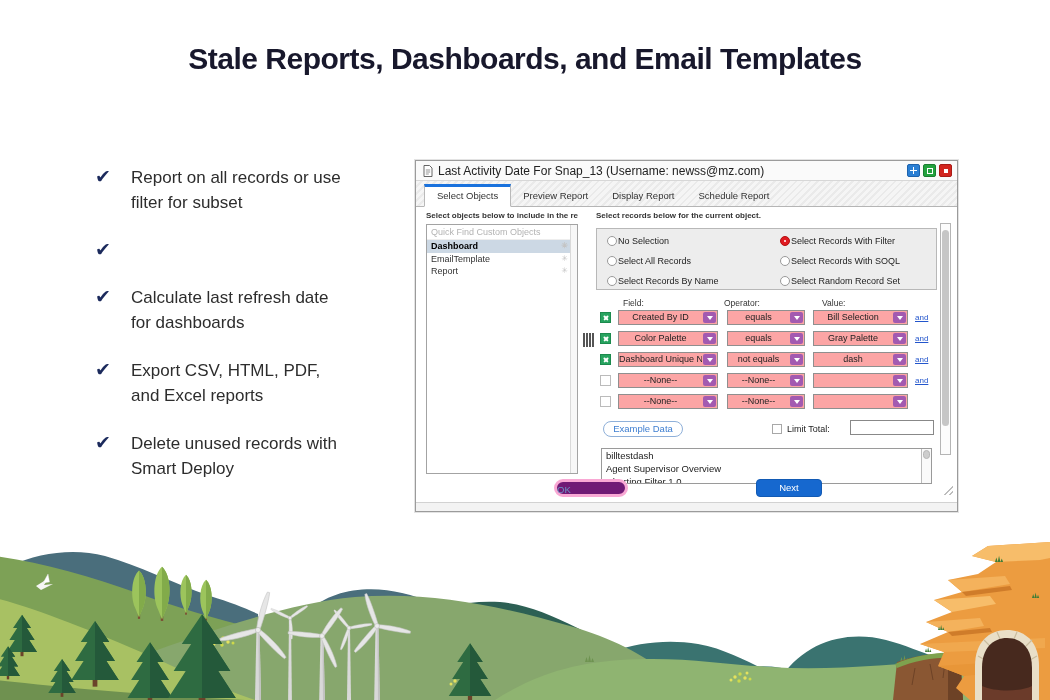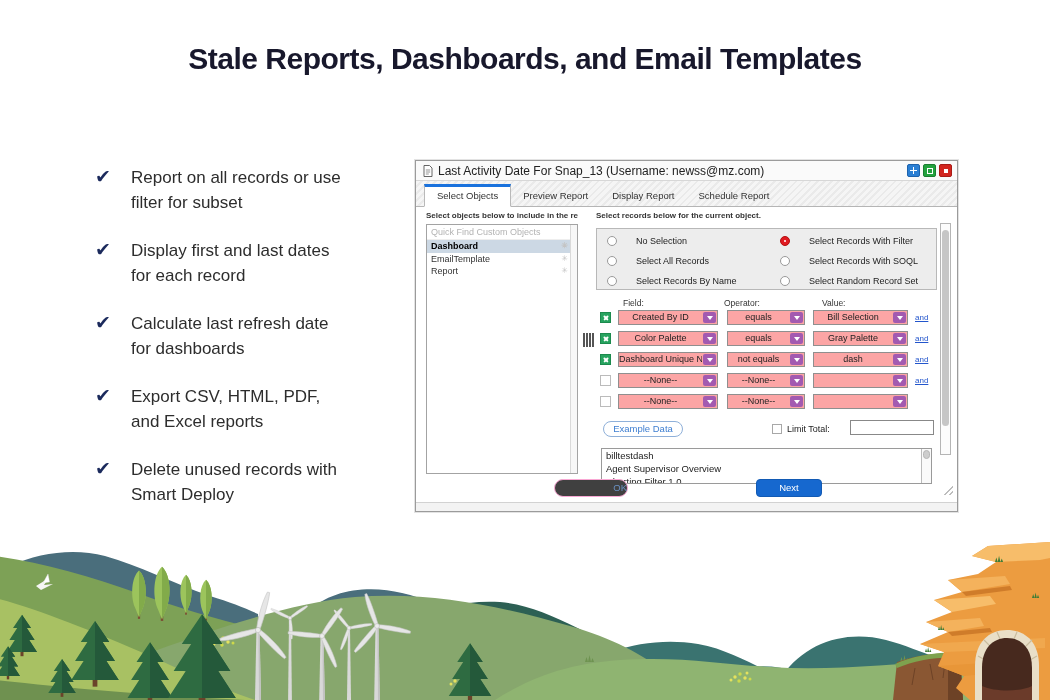--- a/index.html
+++ b/index.html
@@ -52,21 +52,21 @@
   .quickfind::placeholder { color:#b3b3b3; }
   .obj-row { height:12.5px; display:flex; align-items:center; padding:0 9px 0 4px; font-size:9px; color:#333; }
   .obj-row.selected { background:#ccd8e4; font-weight:bold; color:#000; }
   .obj-gear { margin-left:auto; color:#c4c4c4; font-size:8px; line-height:1; }
 
   .splitter { position:absolute; left:167px; top:126px; display:flex; gap:1.5px; }
   .splitter i { width:1.5px; height:14px; background:#555; }
 
   .radiobox { position:absolute; left:180px; top:21px; width:341px; height:62px;
               background:#ededed; border:1px solid #b8b8b8; }
-  .radio-item { position:absolute; display:flex; align-items:center; gap:19px; font-size:9px; color:#222; white-space:nowrap; }
+  .radio-item { position:absolute; display:flex; align-items:center; gap:1px; font-size:9px; color:#222; white-space:nowrap; }
   .radio { width:10px; height:10px; border:1px solid #9a9a9a; border-radius:50%; background:#fff; position:relative; flex:0 0 10px; }
   .radio.selected { background:#e01b22; border-color:#b3100f; }
   .radio.selected::after { content:""; position:absolute; inset:3px; background:#fff; border-radius:50%; }
 
   .flt-lbl { position:absolute; font-size:8.5px; color:#333; }
   .frow { position:absolute; left:0; right:0; height:15px; }
   .xbox { position:absolute; left:184px; top:2px; width:11px; height:11px; border:1px solid #bbb; background:#fff; }
   .xbox.checked { background:#27a35f; border-color:#1c8a4d; }
   .xbox.checked::before, .xbox.checked::after { content:""; position:absolute; left:1.5px; right:1.5px; top:3.8px; height:1.7px; background:#fff; border-radius:1px; }
   .xbox.checked::before { transform:rotate(45deg); }
@@ -87,22 +87,22 @@
 
   .reclist { position:absolute; left:185px; top:241px; width:331px; height:36px; border:1px solid #9a9a9a;
              background:#fff; overflow:hidden; }
   .rec-item { font-size:9.5px; line-height:13px; padding-left:4px; color:#222; white-space:nowrap; }
   .rl-sb { position:absolute; right:0; top:0; bottom:0; width:10px; background:#fafafa; border-left:1px solid #bbb; }
   .rl-sb .thumb { margin:1px; height:9px; background:#cdcdcd; border-radius:4px; border:1px solid #b5b5b5; }
 
   .panel-sb { position:absolute; left:524px; top:16px; width:11px; height:232px; background:#fcfcfc; border:1px solid #b5b5b5; }
   .panel-sb .thumb { margin:1px; margin-top:6px; height:196px; background:#c6c6c6; border-radius:5px; }
 
-  .btn-ok { position:absolute; left:138px; top:272px; width:74px; height:18px; background:#404040;
-            border:1px solid #f9a8d4; border-radius:9px; color:#6b92c4; font-size:9.5px; line-height:16px; text-align:right; }
+  .btn-ok { position:absolute; left:138px; top:272px; width:74px; height:18px; background:#701a75;
+            border:3px solid #f9a8d4; border-radius:9px; color:#6b92c4; font-size:9.5px; line-height:16px; text-align:left; }
   .btn-next { position:absolute; left:340px; top:272px; width:66px; height:18px; background:#1668cf;
               border:1px solid #125ab4; border-radius:4px; color:#fff; font-size:9.5px; line-height:16px; text-align:center; }
   .grip { position:absolute; right:4px; top:277px; width:11px; height:11px;
           background:repeating-linear-gradient(135deg,transparent 0 2px,#bdbdbd 2px 3.5px);
           clip-path:polygon(100% 0,100% 100%,0 100%); }
   .bottombar { position:absolute; left:0; right:0; bottom:0; height:9px; background:#f3f3f3; border-top:1px solid #d2d2d2; }
 
   
   .landscape { position:absolute; left:0; bottom:0; display:block; }
 </style>
@@ -113,21 +113,20 @@
 
   <h1 class="headline">Stale Reports, Dashboards, and Email Templates</h1>
 
   <ul class="features">
     <li class="feature">
       <span class="chk">✔</span>
       <span class="txt">Report on all records or use filter for subset</span>
       </li>
     <li class="feature">
       <span class="chk">✔</span>
-      <span class="txt">Display first and last dates for each record</span>
       </li>
     <li class="feature">
       <span class="chk">✔</span>
       <span class="txt">Calculate last refresh date for dashboards</span>
       </li>
     <li class="feature">
       <span class="chk">✔</span>
       <span class="txt">Export CSV, HTML, PDF, and Excel reports</span>
       </li>
     <li class="feature">

